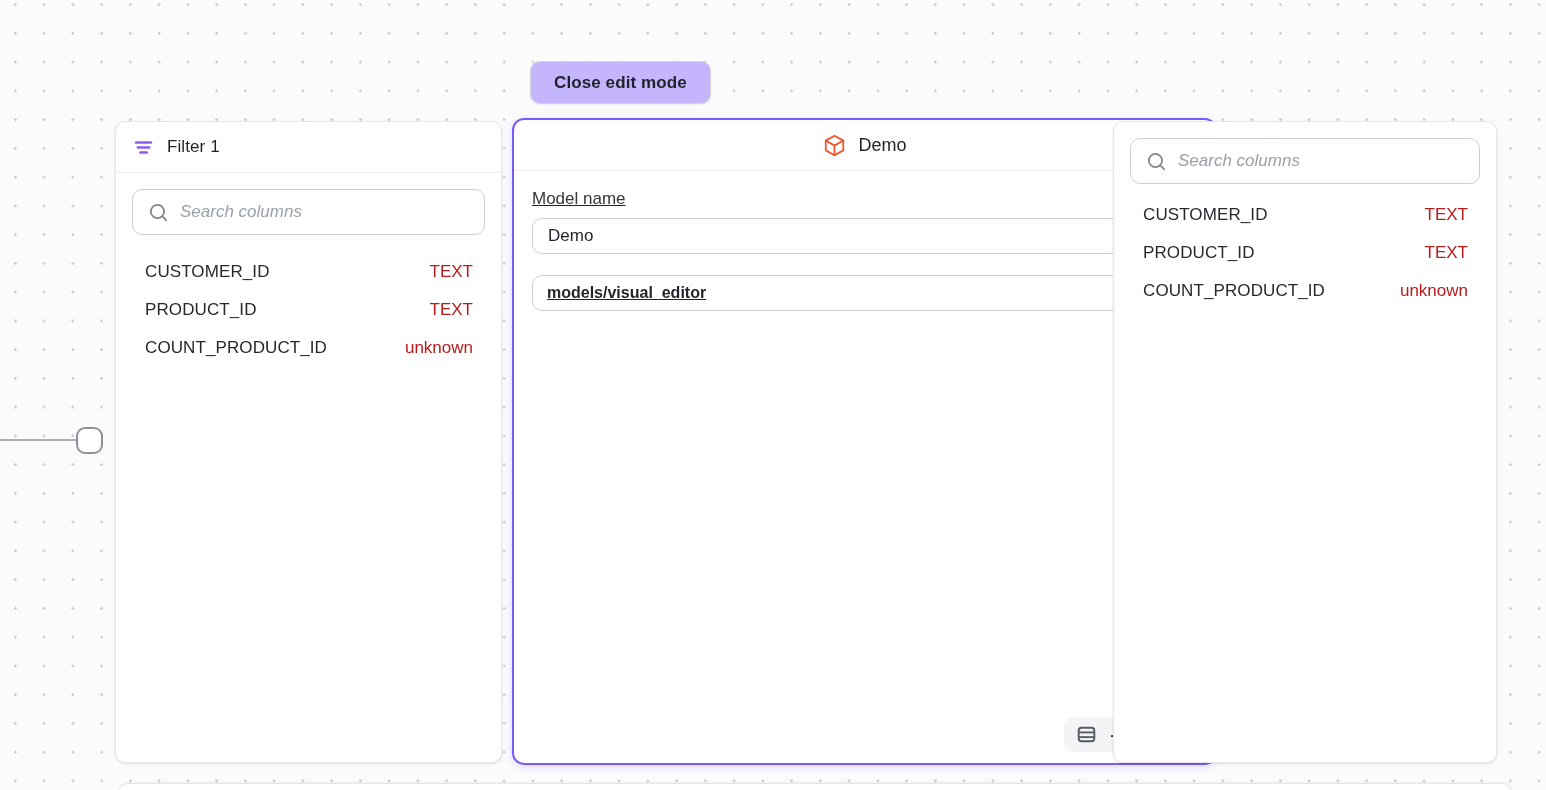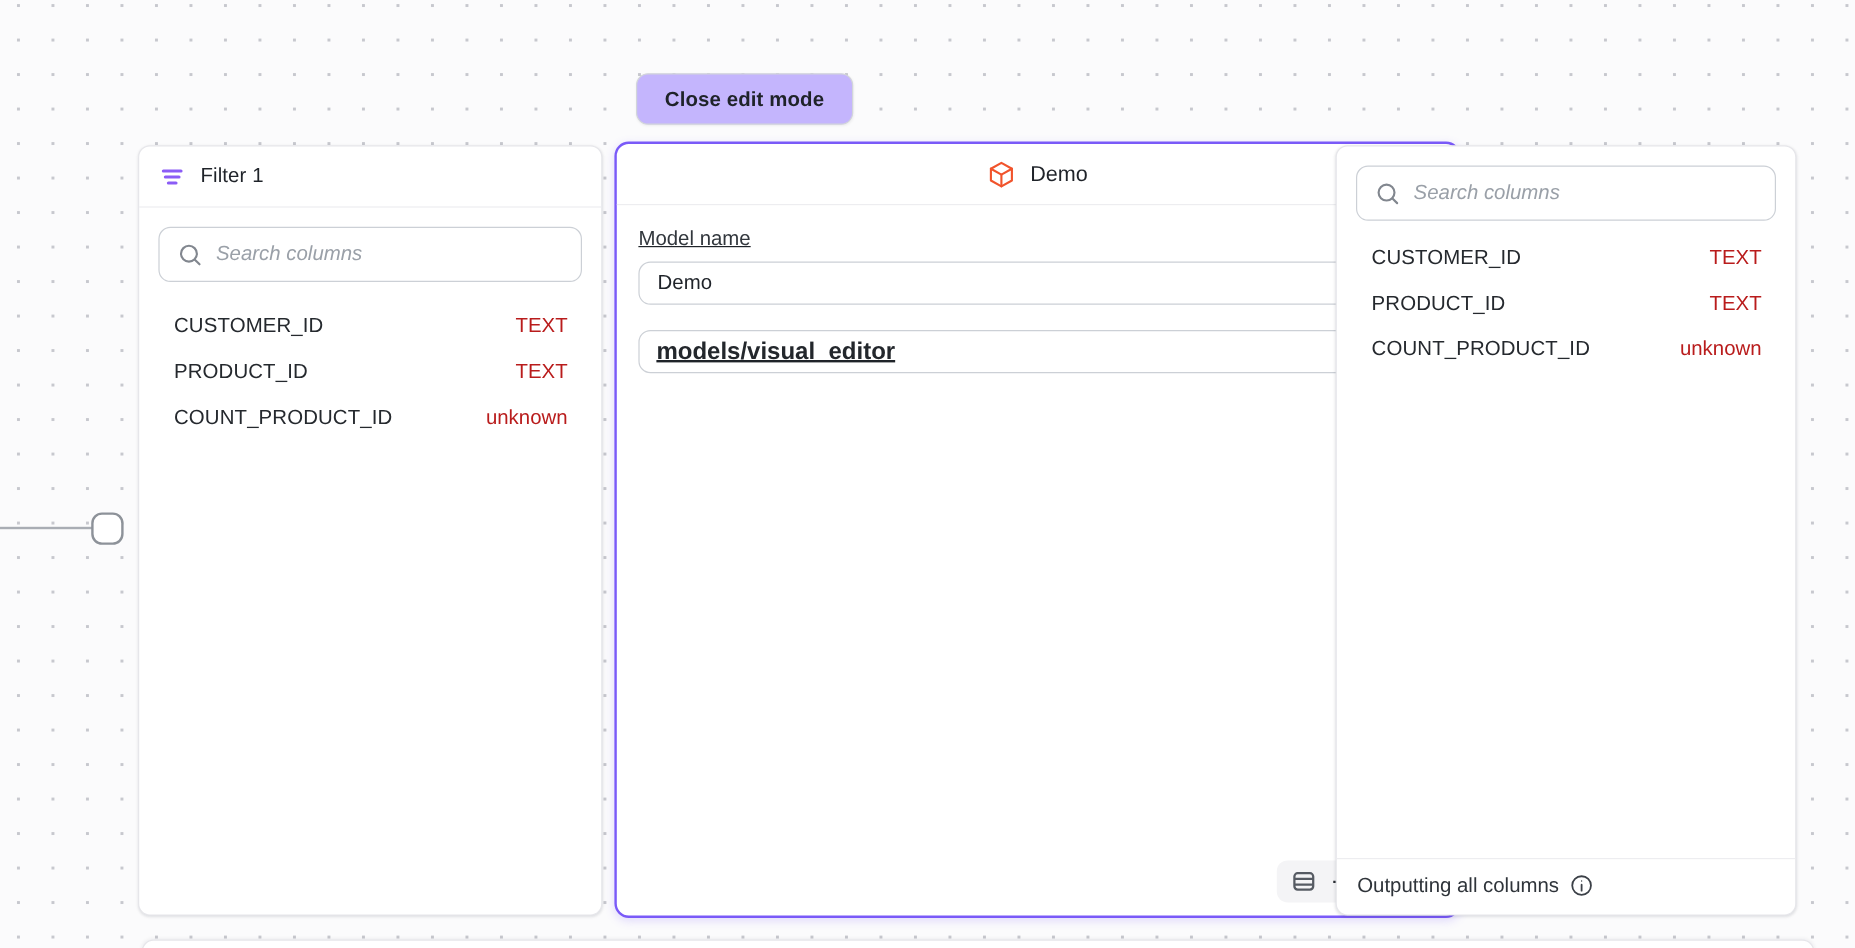--- a/index.html
+++ b/index.html
@@ -80,21 +80,21 @@
     outline: none; background: #fff;
   }
   .field-gap { height: 21px; }
   .select-input {
     width: 100%; height: 36px;
     border: 1px solid #ccd0d6; border-radius: 10px;
     padding: 0 14px;
     display: flex; align-items: center; justify-content: space-between;
     background: #fff; cursor: pointer;
   }
-  .select-value { font-size: 20px; font-weight: 700; color: #23272c; }
+  .select-value { font-size: 16px; font-weight: 700; color: #23272c; }
   .model-footer {
     position: absolute; right: 15px; bottom: 11px;
     display: flex; align-items: center; gap: 17px;
   }
   .stat-pill {
     display: flex; align-items: center; gap: 13px;
     background: #f4f4f6; border-radius: 9px;
     padding: 6px 11px; border: none; cursor: pointer;
   }
   .stat-group { display: flex; align-items: center; gap: 9px; }
@@ -255,25 +255,15 @@
     <div class="col-row">
       <span class="col-name">PRODUCT_ID</span>
       <span class="col-type">TEXT</span>
     </div>
     <div class="col-row">
       <span class="col-name">COUNT_PRODUCT_ID</span>
       <span class="col-type">unknown</span>
     </div>
   </div>
   <div class="output-spacer"></div>
-  <div class="output-footer">
-    <span>Outputting all columns</span>
-    <span style="display:flex">
-      <svg width="20" height="20" viewBox="0 0 20 20" fill="none" stroke="#3c4148" stroke-width="1.5">
-        <circle cx="10" cy="10" r="7.8"></circle>
-        <path d="M10 9.2 V14.2" stroke-linecap="round"></path>
-        <circle cx="10" cy="6.1" r="0.6" fill="#3c4148" stroke="none"></circle>
-      </svg>
-    </span>
-  </div>
 </div>
 
 <div class="panel bottom-panel"></div>
 
 </body></html>

